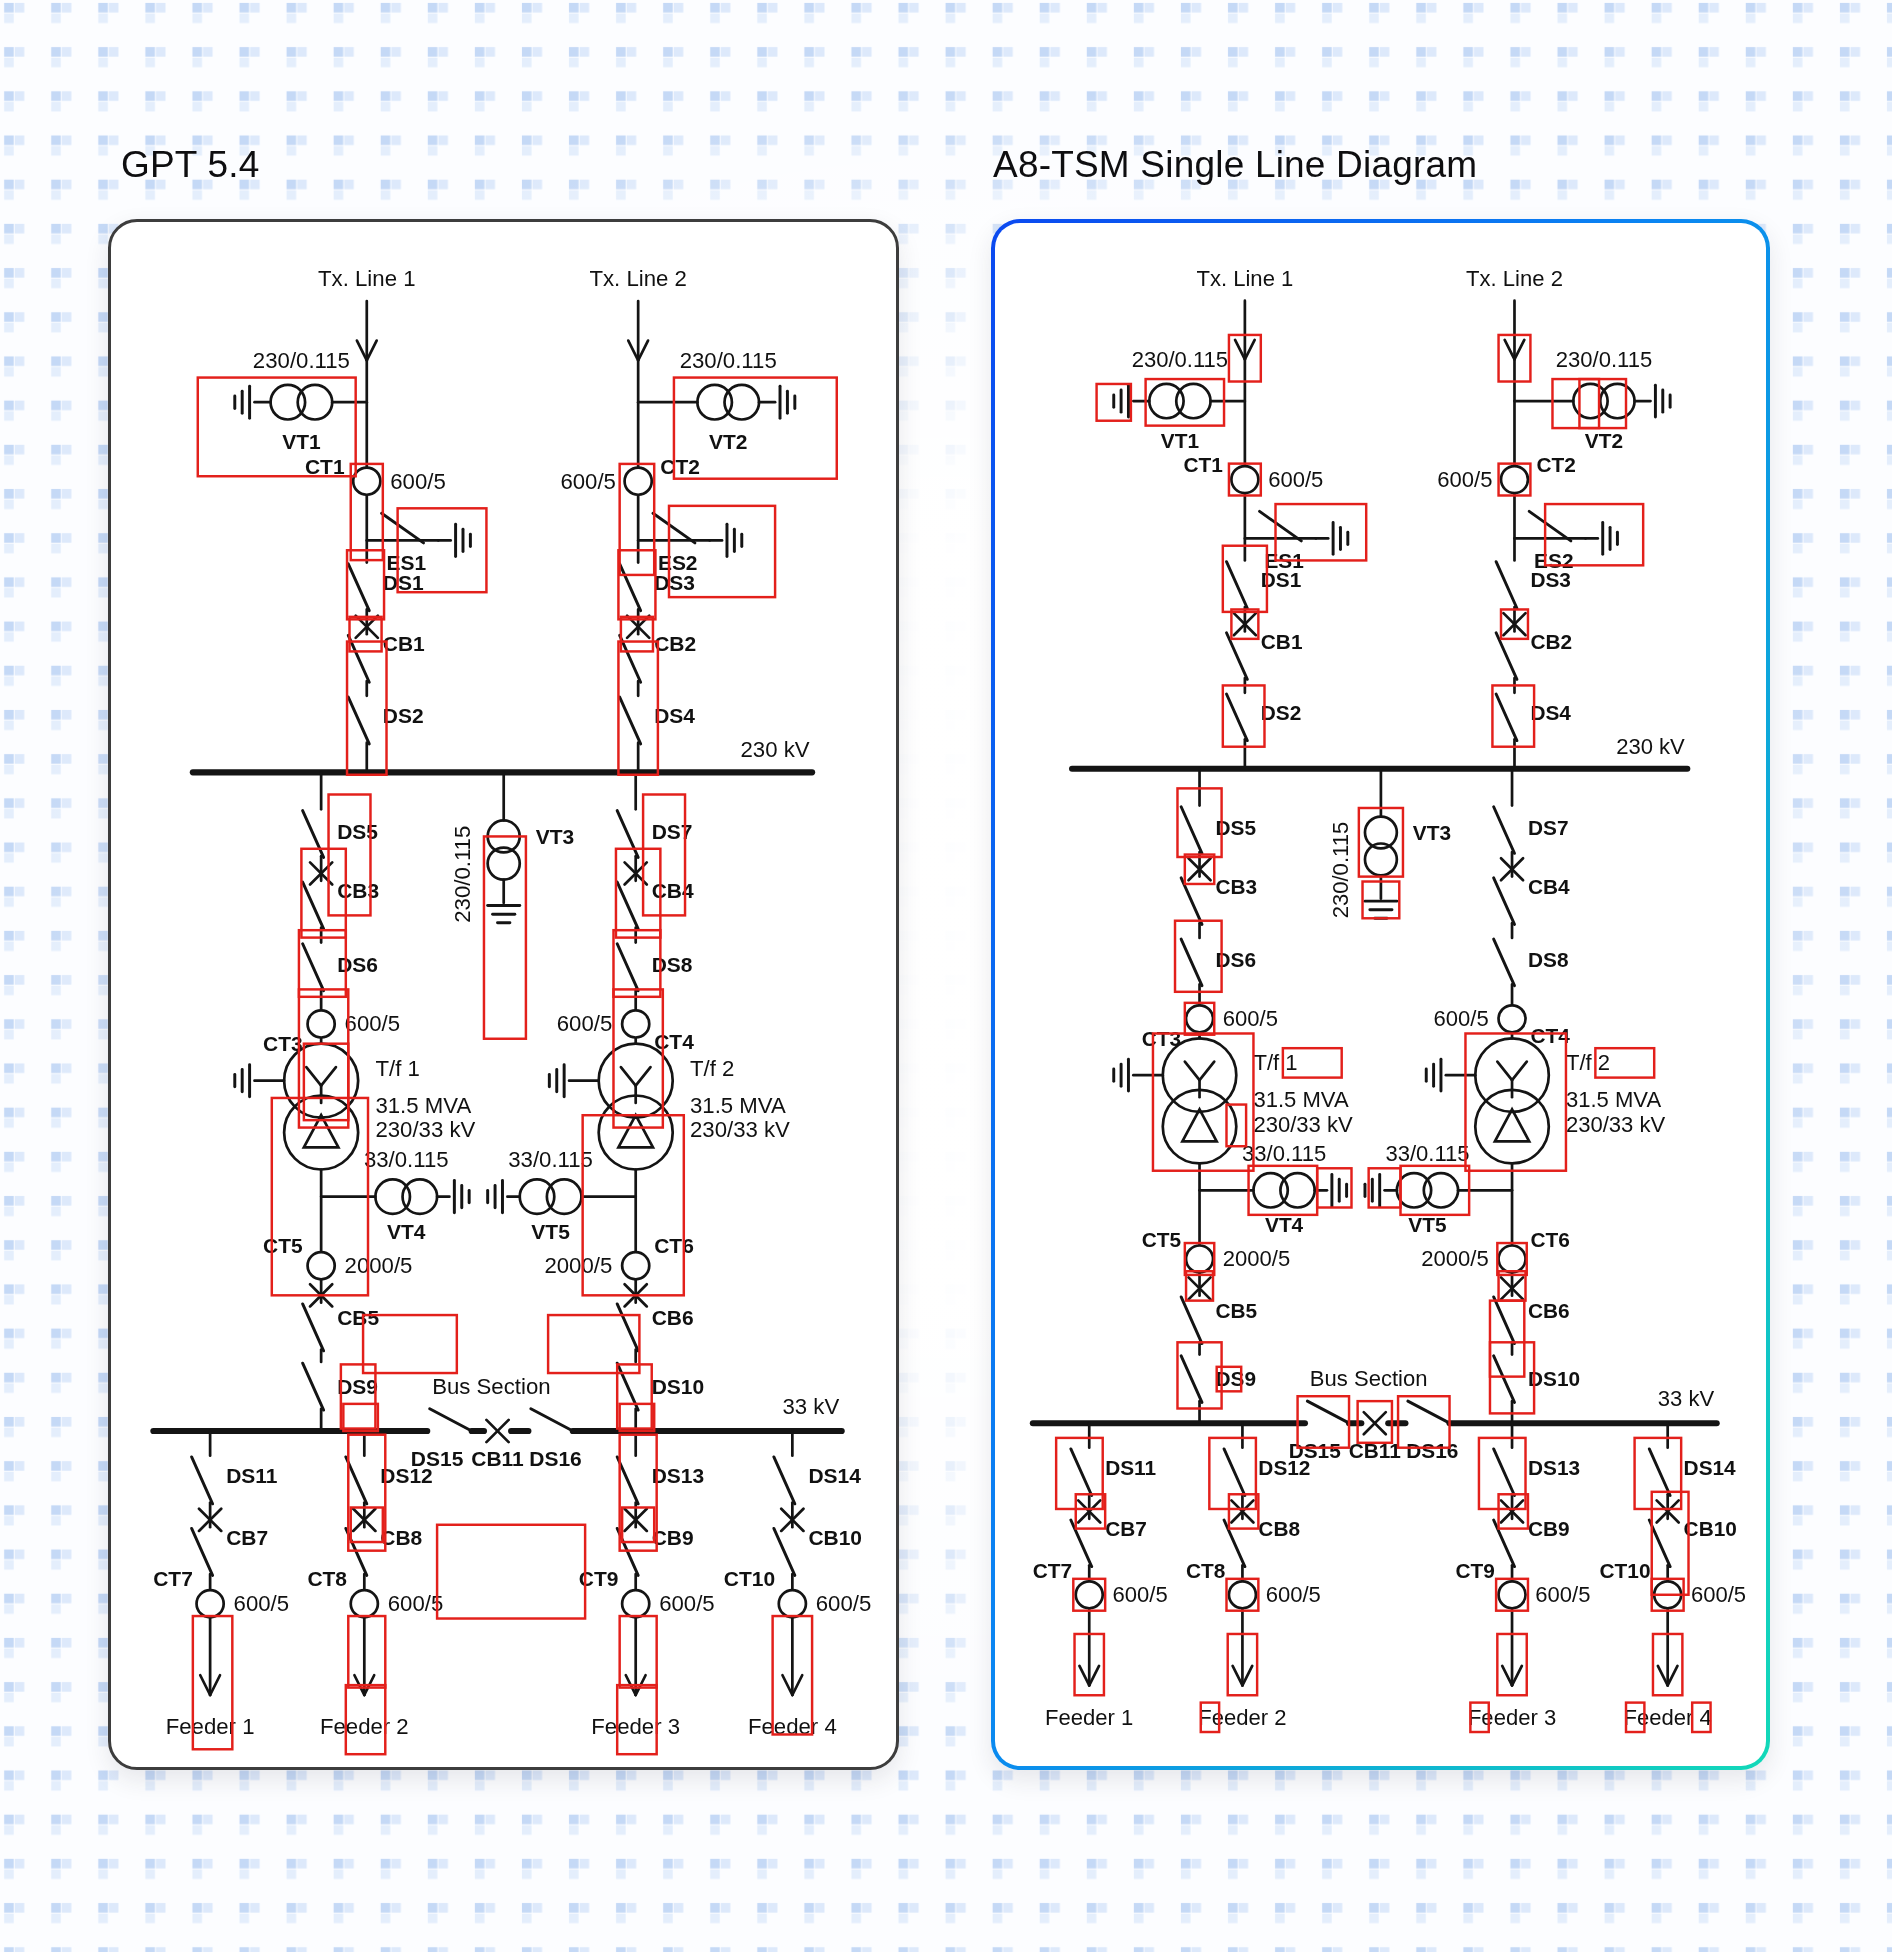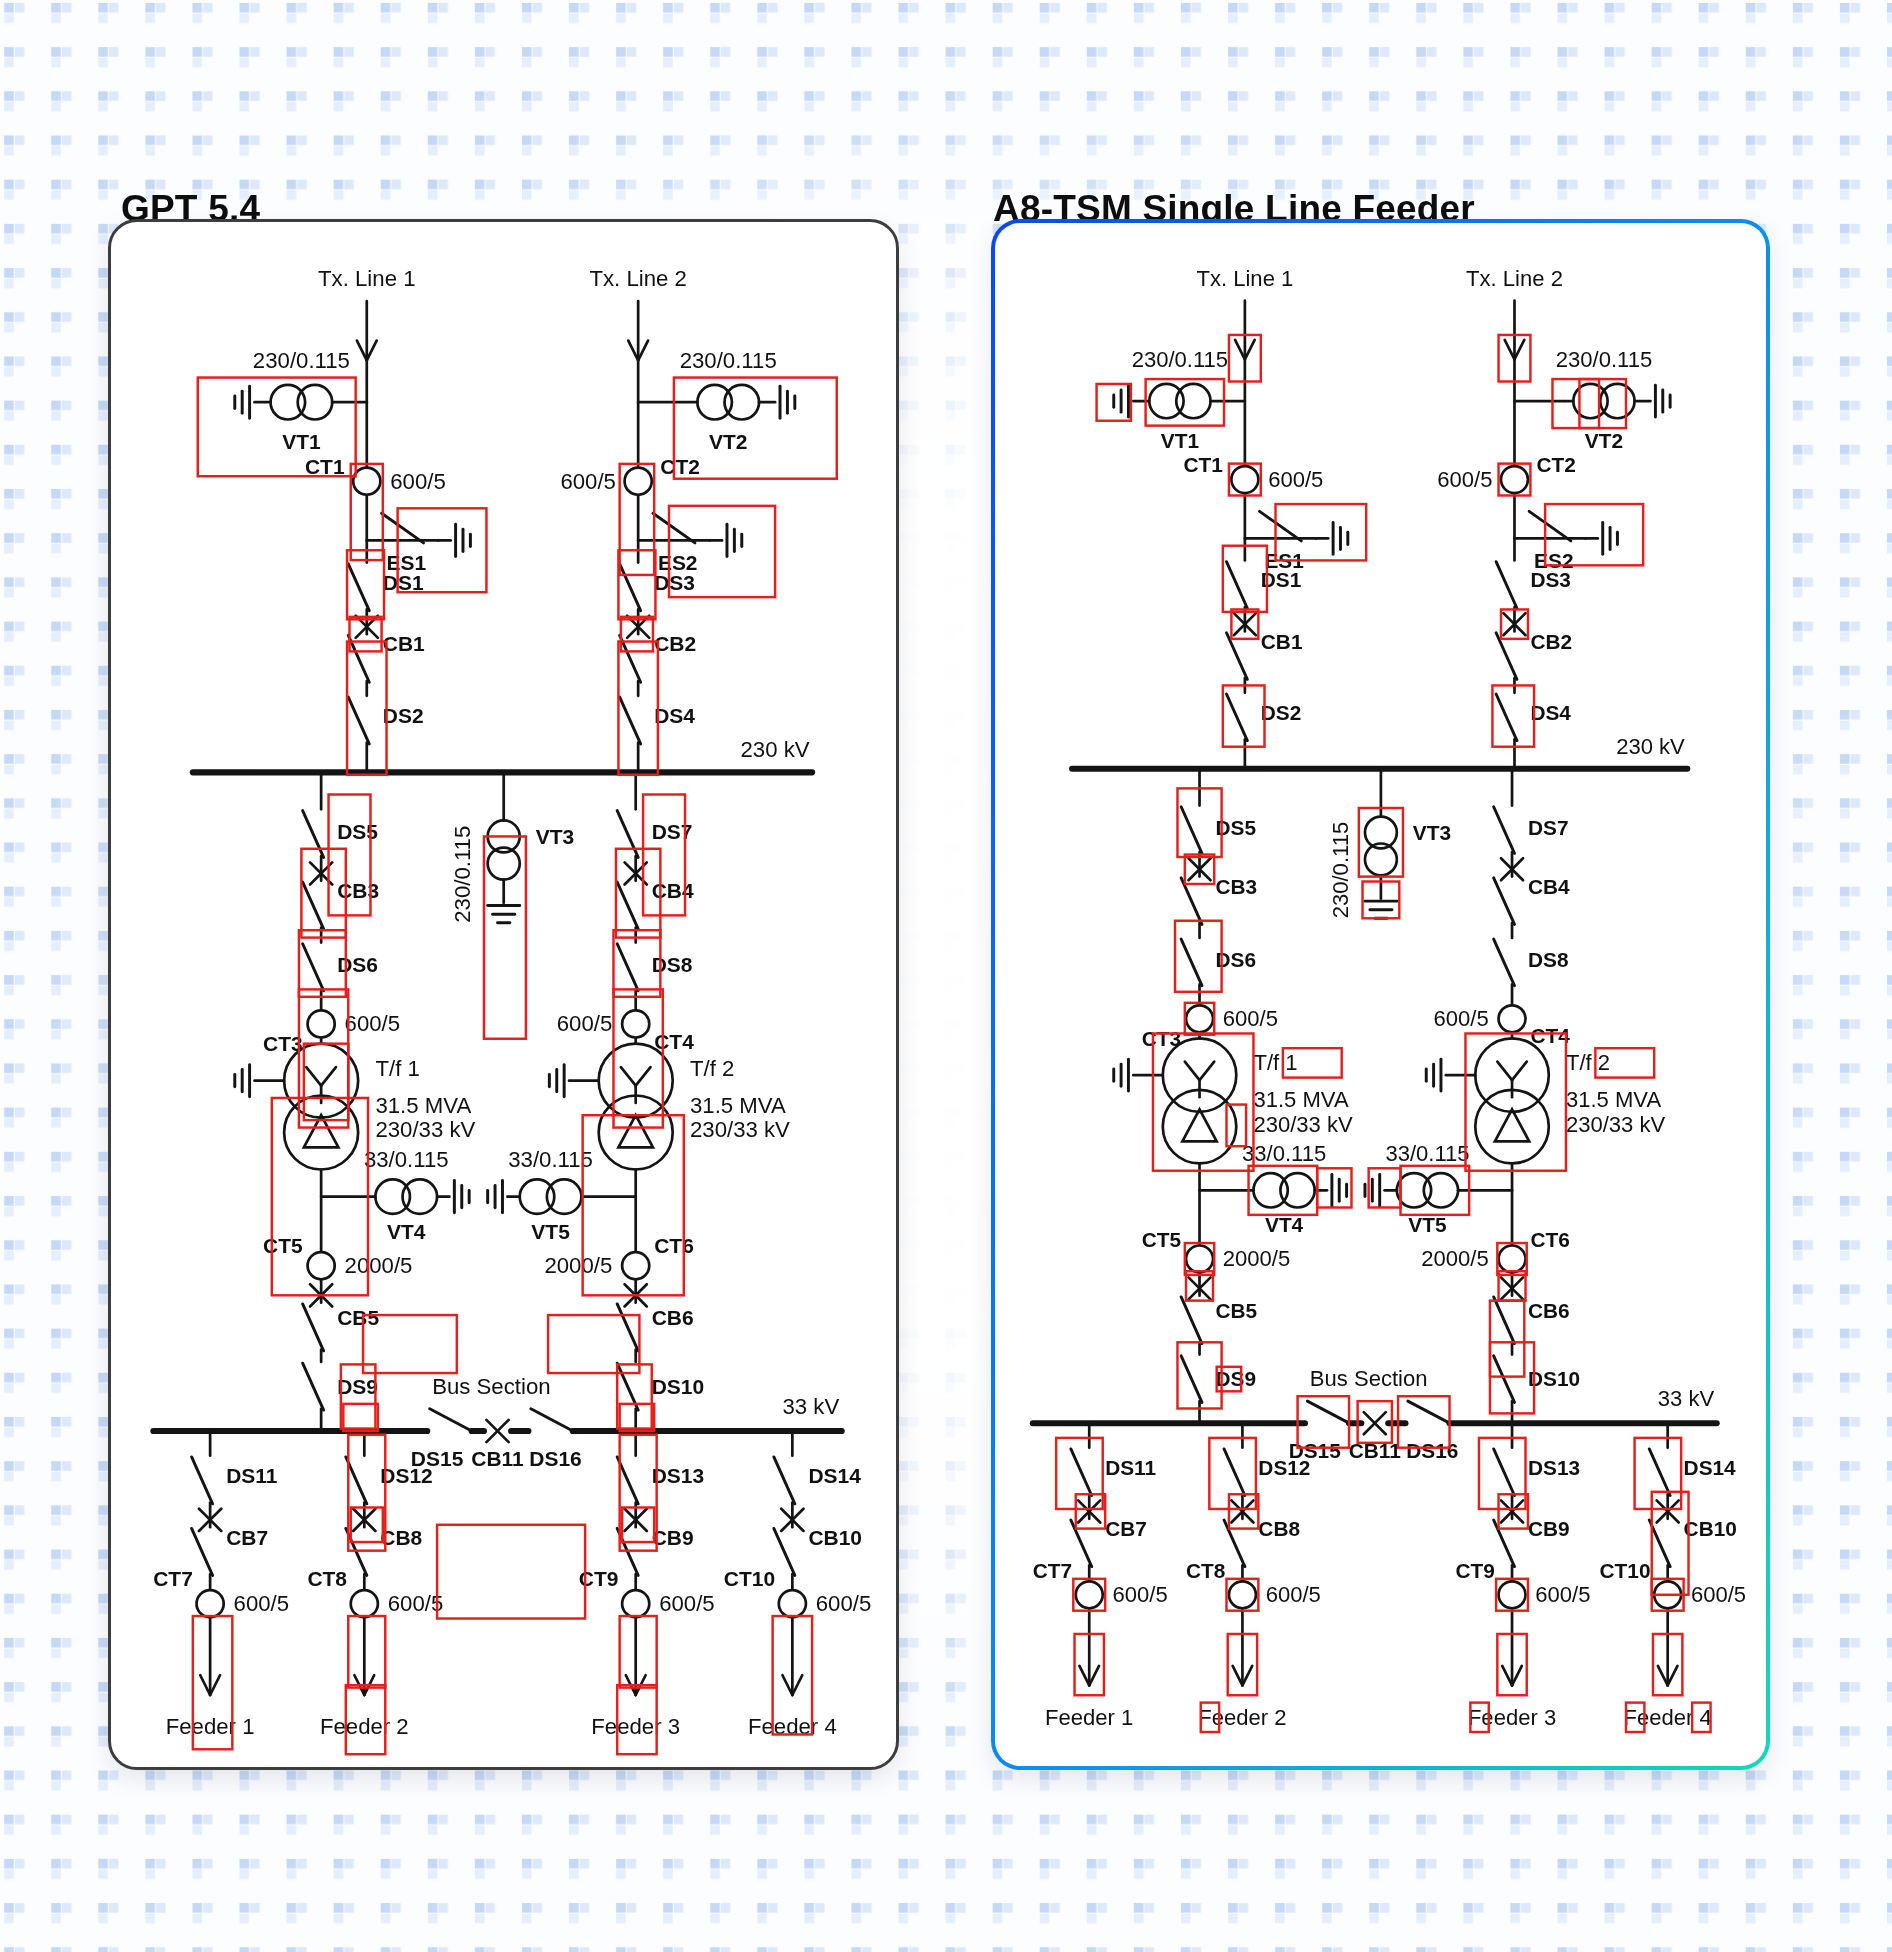--- a/index.html
+++ b/index.html
@@ -1,21 +1,21 @@
 <!DOCTYPE html>
 <html><head>
 <meta charset="utf-8">
 <style>
   html,body{margin:0;padding:0;}
   body{width:1893px;height:1952px;position:relative;overflow:hidden;
        background:#fcfdff;font-family:"Liberation Sans",sans-serif;}
   .bg{position:absolute;inset:0;width:100%;height:100%;}
   .wash{position:absolute;inset:0;
         background:radial-gradient(62% 55% at 50% 47%, rgba(255,255,255,.97) 35%, rgba(255,255,255,0) 78%);}
-  .title{position:absolute;font-weight:700;font-size:37px;color:#0e0e10;letter-spacing:0.2px;margin-top:44px;}
+  .title{position:absolute;font-weight:400;font-size:37px;color:#0e0e10;letter-spacing:0.2px;}
   .title-left{left:121px;top:144px;}
   .title-right{left:993px;top:144px;}
   .panel{position:absolute;top:219px;height:1551px;border-radius:29px;box-sizing:border-box;}
   .panel--left{left:108px;width:791px;background:#fff;border:3.8px solid #3d3d3d;
                box-shadow:0 9.6px 25px rgba(40,40,60,.10);}
   .panel--rightwrap{left:991px;width:779px;position:absolute;top:219px;height:1551px;border-radius:29px;
                background:linear-gradient(115deg,#0b49f0 0%,#0a86f2 45%,#12d9b8 100%);
                box-shadow:0 9.6px 25px rgba(40,40,60,.10);}
   .panel--rightinner{position:absolute;inset:3.8px;background:#fff;border-radius:25px;}
   .svg-host{position:absolute;inset:9.6px 5.8px 5.8px 5.8px;}
@@ -31,21 +31,21 @@
       <rect x="4" y="3" width="10" height="10" fill="#c5d9f6"></rect>
       <rect x="15" y="3" width="10" height="10" fill="#dde9fb"></rect>
       <rect x="4" y="14" width="10" height="10" fill="#e4eefc"></rect>
     </pattern>
   </defs>
   <rect x="0" y="0" width="100%" height="100%" fill="url(#bgdots)"></rect>
 </svg>
 <div class="wash"></div>
 
 <div class="title title-left">GPT 5.4</div>
-<div class="title title-right">A8-TSM Single Line Feeder</div>
+<div class="title title-right">A8-TSM Single Line Diagram</div>
 
 <div class="panel panel--left">
   <div class="svg-host" id="host-left">
       <svg viewBox="0 0 620 1240" preserveAspectRatio="xMidYMin meet">
         <text x="199" y="44" text-anchor="middle" font-size="18" fill="#111">Tx. Line 1</text>
         <line x1="199" y1="56" x2="199" y2="268" stroke="#141414" stroke-width="2.2" stroke-linecap="round"></line>
         <line x1="199" y1="306" x2="199" y2="326" stroke="#141414" stroke-width="2.2" stroke-linecap="round"></line>
         <line x1="199" y1="364" x2="199" y2="376" stroke="#141414" stroke-width="2.2" stroke-linecap="round"></line>
         <line x1="199" y1="414" x2="199" y2="438" stroke="#141414" stroke-width="2.2" stroke-linecap="round"></line>
         <line x1="191" y1="88" x2="199" y2="104" stroke="#141414" stroke-width="2.2" stroke-linecap="round"></line>

